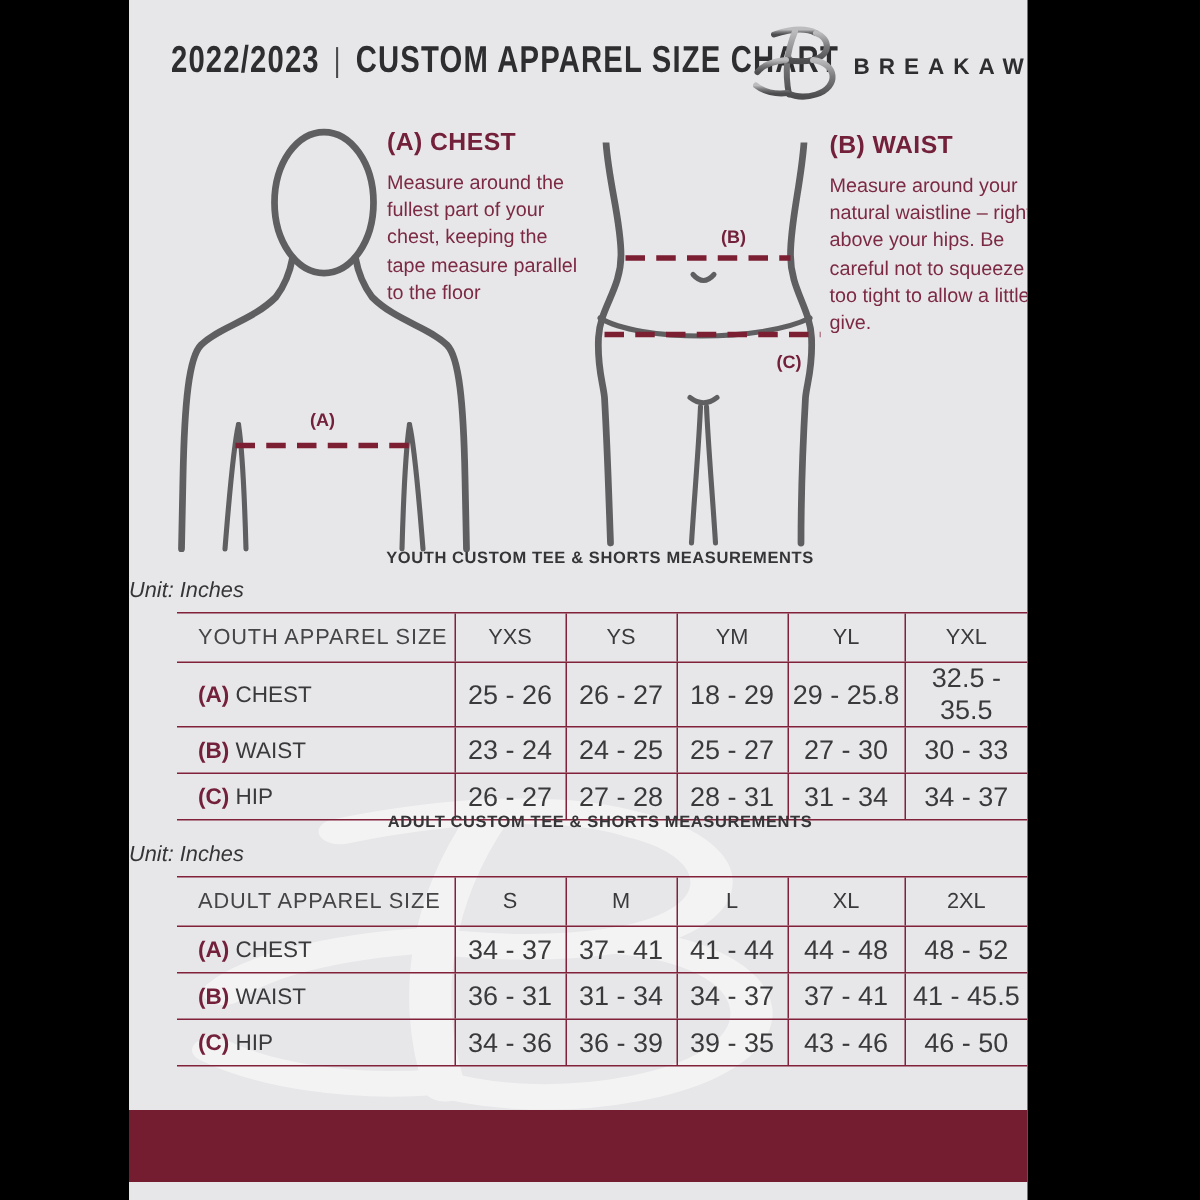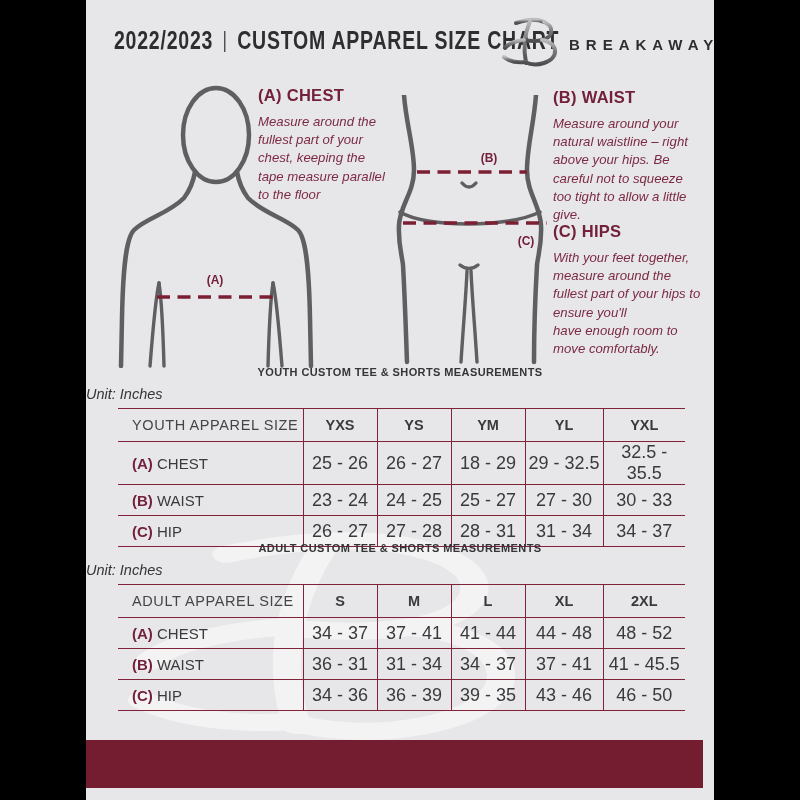--- a/index.html
+++ b/index.html
@@ -1,16 +1,16 @@
 <!DOCTYPE html>
 <html><head>
 <meta charset="utf-8">
 <style>
   html,body{margin:0;padding:0;background:#000;}
-  .stage{position:relative;width:800px;height:800px;background:#000;overflow:hidden;
+  .stage{position:relative;width:685px;height:800px;background:#000;overflow:hidden;
          font-family:"Liberation Sans",sans-serif;-webkit-font-smoothing:antialiased;}
   .page{position:absolute;left:86px;top:0;width:628px;height:800px;background:#e7e7e9;}
 
   
   .hdr-title{position:absolute;left:28px;top:26px;display:flex;align-items:center;gap:12px;
              transform:scaleX(.78);transform-origin:left center;white-space:nowrap;
              font-weight:700;font-size:25px;letter-spacing:1px;color:#2e2e30;}
   .hdr-title .sep{font-weight:400;color:#4a4a4c;font-size:22px;transform:translateY(-1px);}
   .logo-svg{position:absolute;left:416px;top:14px;width:64px;height:58px;}
   .brand{position:absolute;left:483px;top:36px;font-weight:700;font-size:15px;
@@ -22,34 +22,34 @@
   
   .fig{position:absolute;}
   .fig path,.fig ellipse{fill:none;stroke:#5f5f62;stroke-width:4.5;stroke-linecap:round;stroke-linejoin:round;}
   .fig .thin{stroke-width:3.4;}
   .fig .dash{stroke:#7c1f33;stroke-width:3.6;stroke-dasharray:13 7.5;stroke-linecap:butt;}
   .fig text{font-family:"Liberation Sans",sans-serif;font-weight:700;font-size:12px;fill:#73203a;stroke:none;}
 
   
   .inst{position:absolute;}
   .inst h3{margin:0 0 8px 0;font-size:16.5px;font-weight:700;color:#73203a;letter-spacing:.3px;}
-  .inst p{margin:0;font-style:italic;font-size:13.2px;line-height:1.38;color:#7c2a44;white-space:pre-line;}
+  .inst p{margin:0;font-size:13.2px;line-height:1.38;color:#7c2a44;white-space:pre-line;}
 
   
   .sec-title{position:absolute;left:0;right:0;text-align:center;font-weight:700;
              font-size:11px;letter-spacing:.4px;color:#353537;}
   .sec-unit{position:absolute;left:0;right:0;text-align:left;font-style:italic;
             font-size:14.5px;color:#353537;}
 
   
   .size-table{position:absolute;left:32px;width:567px;border-collapse:collapse;table-layout:fixed;
               color:#3a3a3c;}
   .size-table th,.size-table td{border-top:1.5px solid #82213a;border-bottom:1.5px solid #82213a;
               text-align:center;vertical-align:middle;padding:0;font-size:18px;height:30px;}
-  .size-table th{height:32px;font-size:14.5px;font-weight:700;}
+  .size-table th{height:32px;font-size:14.5px;font-weight:400;}
   .size-table th+th,.size-table td+td{border-left:1.5px solid #82213a;}
   .size-table .lbl{text-align:left;padding-left:14px;}
   .size-table th.lbl{font-weight:400;letter-spacing:.6px;color:#454547;}
   .size-table td.lbl{font-size:15px;}
   .size-table .key{font-weight:700;color:#73203a;}
 
   
   .footer-bar{position:absolute;left:0;right:11px;top:740px;height:48px;background:#741d30;}
 </style>
 </head>
@@ -124,25 +124,20 @@
       <path class="dash" d="M 17 128 L 161 128"></path>
       <text x="103" y="67" text-anchor="middle">(B)</text>
       <text x="140" y="150" text-anchor="middle">(C)</text>
     </svg>
 
     <section class="inst" style="left:467px;top:88px;width:142px">
       <h3>(B) WAIST</h3>
       <p>Measure around your natural waistline – right above your hips. Be careful not to squeeze too tight to allow a little give.</p>
     </section>
 
-    <section class="inst" style="left:467px;top:222px;width:150px">
-      <h3>(C) HIPS</h3>
-      <p>With your feet together, measure around the fullest part of your hips to ensure you'll
-have enough room to move comfortably.</p>
-    </section>
 
     <div class="sec-title" style="top:366px">YOUTH CUSTOM TEE &amp; SHORTS MEASUREMENTS</div>
     <div class="sec-unit" style="top:386px">Unit: Inches</div>
 
     <table class="size-table" style="top:408px">
       <colgroup>
         <col style="width:185px">
           <col style="width:74px">
           <col style="width:74px">
         <col style="width:74px">
@@ -158,21 +153,21 @@
           <th>YL</th>
           <th>YXL</th>
         </tr>
       </thead>
       <tbody>
         <tr>
           <td class="lbl"><span class="key">(A)</span> <span>CHEST</span></td>
           <td>25 - 26</td>
           <td>26 - 27</td>
           <td>18 - 29</td>
-          <td>29 - 32.5</td>
+          <td>29 - 25.8</td>
           <td>32.5 - 35.5</td>
         </tr>
         <tr>
           <td class="lbl"><span class="key">(B)</span> <span>WAIST</span></td>
           <td>23 - 24</td>
           <td>24 - 25</td>
           <td>25 - 27</td>
           <td>27 - 30</td>
           <td>30 - 33</td>
         </tr>

